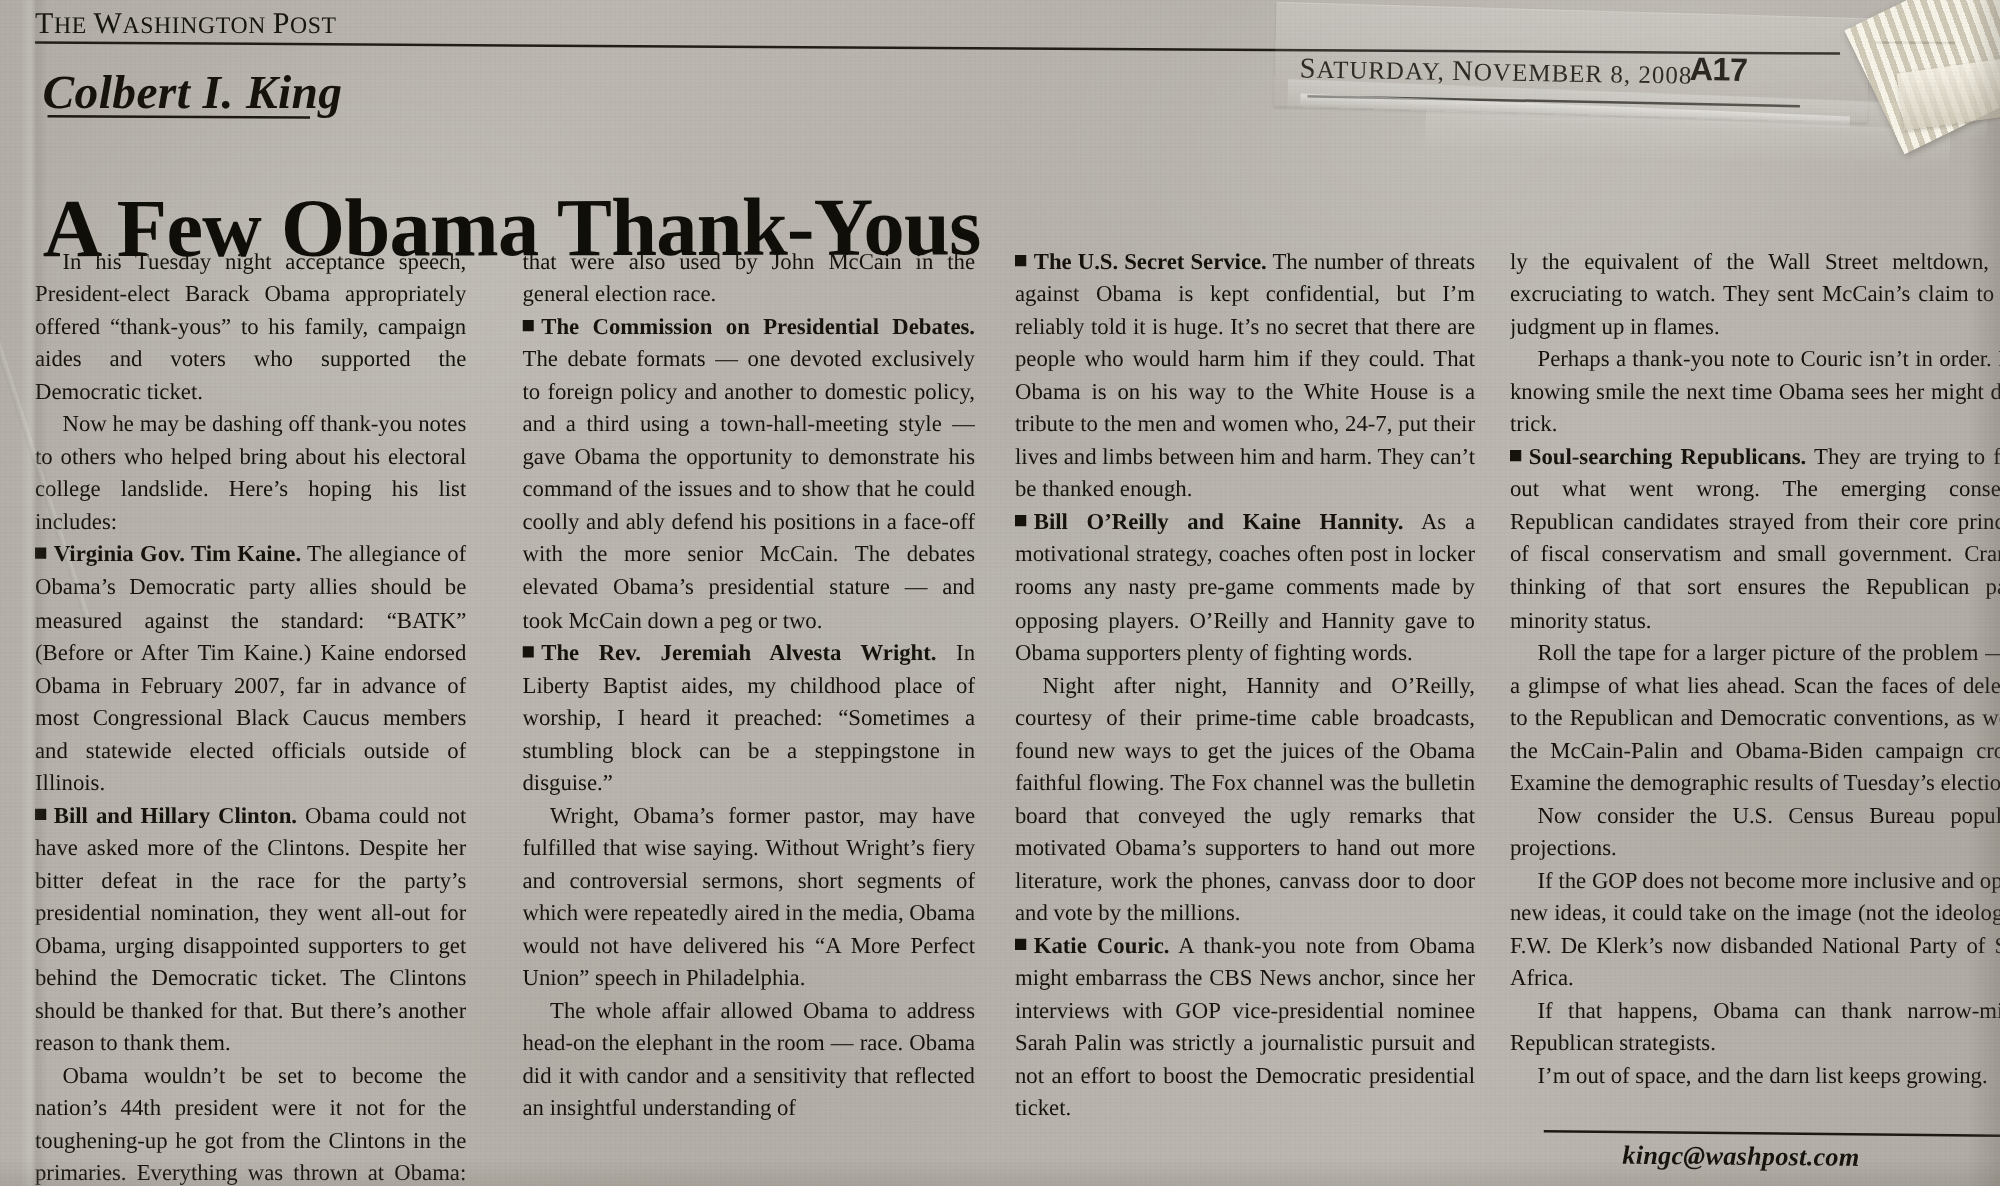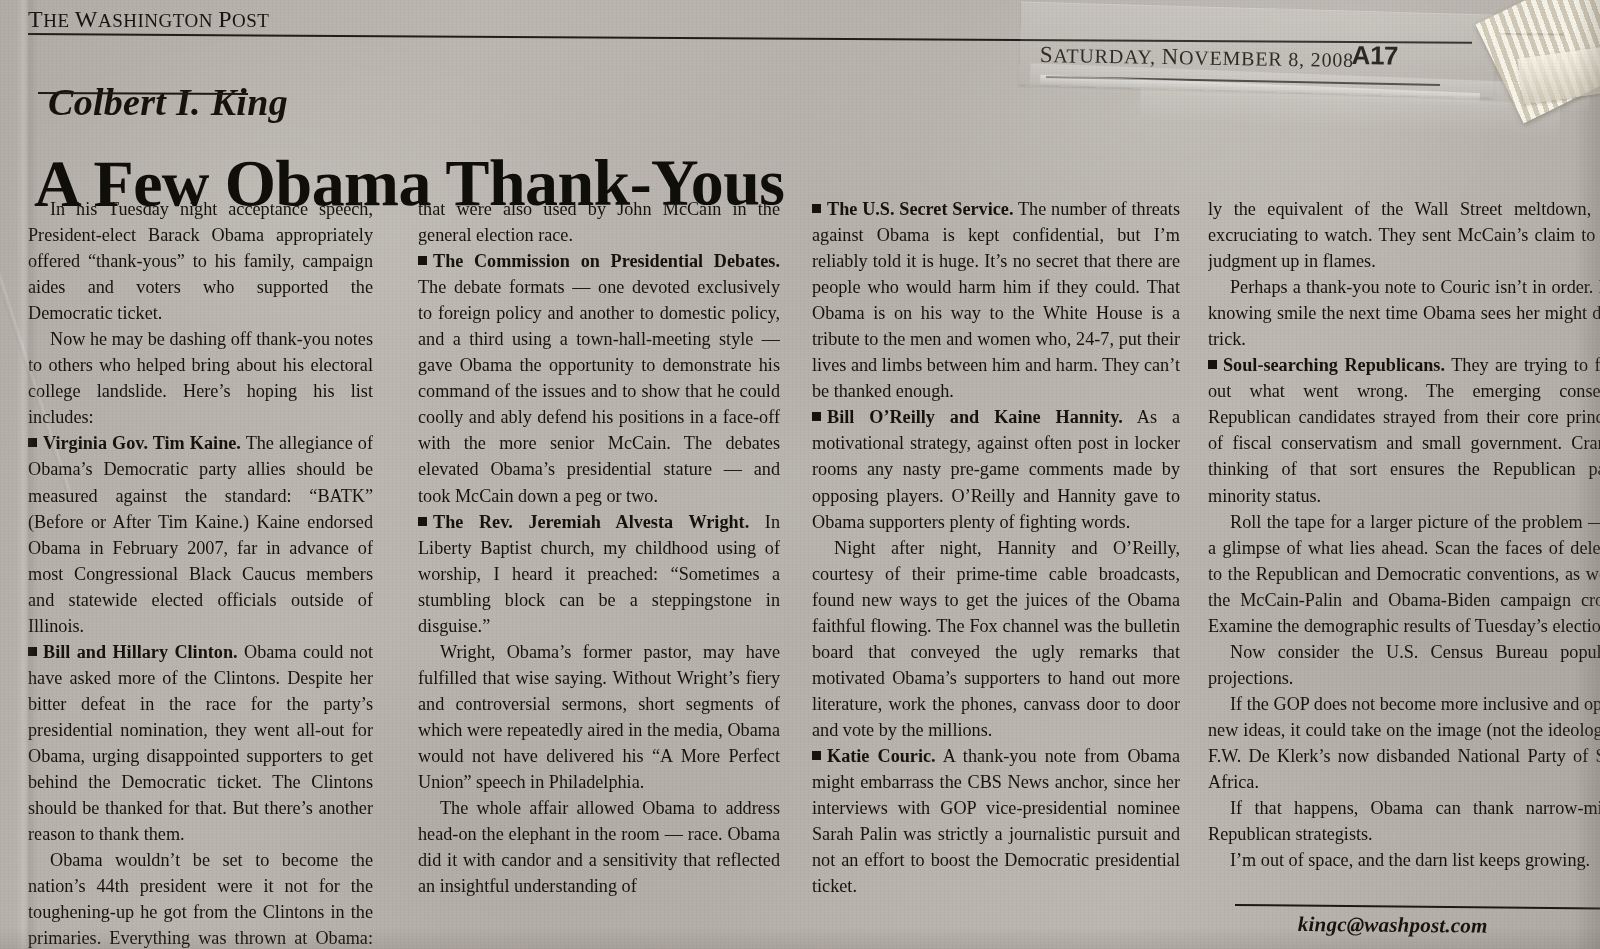--- a/index.html
+++ b/index.html
@@ -125,21 +125,21 @@
     left: 1046px; top: 76px;
     width: 394px; height: 0;
     border-top: 2px solid #1c1913;
     transform: rotate(1.15deg);
     transform-origin: left center;
   }
 
   
   #byline {
     position: absolute;
-    left: 48px; top: 52px; margin-top: 28px;
+    left: 34px; top: 52px;
   }
   #byline-name {
     font-style: italic;
     font-weight: bold;
     font-size: 38px;
     letter-spacing: 0.3px;
     color: #16130d;
   }
   #byline-rule {
     position: absolute;
@@ -337,30 +337,30 @@
         <p class="bullet"><span class="bullet-sq"></span><b class="lead">Virginia Gov. Tim Kaine.</b><span> The allegiance of Obama’s Democratic party allies should be measured against the standard: “BATK” (Before or After Tim Kaine.) Kaine endorsed Obama in February 2007, far in advance of most Congressional Black Caucus members and statewide elected officials outside of Illinois.</span></p>
         <p class="bullet"><span class="bullet-sq"></span><b class="lead">Bill and Hillary Clinton.</b><span> Obama could not have asked more of the Clintons. Despite her bitter defeat in the race for the party’s presidential nomination, they went all-out for Obama, urging disappointed supporters to get behind the Democratic ticket. The Clintons should be thanked for that. But there’s another reason to thank them.</span></p>
         <p>Obama wouldn’t be set to become the nation’s 44th president were it not for the toughening-up he got from the Clintons in the primaries. Everything was thrown at Obama: his inexperience and questionable associations, his so-called oratorical skills vs. a lack of substance, his supposed unreadiness to become commander in chief — charges</p>
       </div>
     </div>
 
     <div class="col" id="col2">
       <div class="col-inner">
         <p class="cont">that were also used by John McCain in the general election race.</p>
         <p class="bullet"><span class="bullet-sq"></span><b class="lead">The Commission on Presidential Debates.</b><span> The debate formats — one devoted exclusively to foreign policy and another to domestic policy, and a third using a town-hall-meeting style — gave Obama the opportunity to demonstrate his command of the issues and to show that he could coolly and ably defend his positions in a face-off with the more senior McCain. The debates elevated Obama’s presidential stature — and took McCain down a peg or two.</span></p>
-        <p class="bullet"><span class="bullet-sq"></span><b class="lead">The Rev. Jeremiah Alvesta Wright.</b><span> In Liberty Baptist church, my childhood using of worship, I heard it preached: “Sometimes a stumbling block can be a steppingstone in disguise.”</span></p>
+        <p class="bullet"><span class="bullet-sq"></span><b class="lead">The Rev. Jeremiah Alvesta Wright.</b><span> In Liberty Baptist aides, my childhood place of worship, I heard it preached: “Sometimes a stumbling block can be a steppingstone in disguise.”</span></p>
         <p>Wright, Obama’s former pastor, may have fulfilled that wise saying. Without Wright’s fiery and controversial sermons, short segments of which were repeatedly aired in the media, Obama would not have delivered his “A More Perfect Union” speech in Philadelphia.</p>
         <p>The whole affair allowed Obama to address head-on the elephant in the room — race. Obama did it with candor and a sensitivity that reflected an insightful understanding of</p>
       </div>
     </div>
 
     <div class="col" id="col3">
       <div class="col-inner">
         <p class="bullet"><span class="bullet-sq"></span><b class="lead">The U.S. Secret Service.</b><span> The number of threats against Obama is kept confidential, but I’m reliably told it is huge. It’s no secret that there are people who would harm him if they could. That Obama is on his way to the White House is a tribute to the men and women who, 24-7, put their lives and limbs between him and harm. They can’t be thanked enough.</span></p>
-        <p class="bullet"><span class="bullet-sq"></span><b class="lead">Bill O’Reilly and Kaine Hannity.</b><span> As a motivational strategy, against often post in locker rooms any nasty pre-game comments made by opposing players. O’Reilly and Hannity gave to Obama supporters plenty of fighting words.</span></p>
+        <p class="bullet"><span class="bullet-sq"></span><b class="lead">Bill O’Reilly and Kaine Hannity.</b><span> As a motivational strategy, coaches often post in locker rooms any nasty pre-game comments made by opposing players. O’Reilly and Hannity gave to Obama supporters plenty of fighting words.</span></p>
         <p>Night after night, Hannity and O’Reilly, courtesy of their prime-time cable broadcasts, found new ways to get the juices of the Obama faithful flowing. The Fox channel was the bulletin board that conveyed the ugly remarks that motivated Obama’s supporters to hand out more literature, work the phones, canvass door to door and vote by the millions.</p>
         <p class="bullet"><span class="bullet-sq"></span><b class="lead">Katie Couric.</b><span> A thank-you note from Obama might embarrass the CBS News anchor, since her interviews with GOP vice-presidential nominee Sarah Palin was strictly a journalistic pursuit and not an effort to boost the Democratic presidential ticket.</span></p>
 
       </div>
     </div>
 
     <div class="col" id="col4">
       <div class="col-inner">
         <p class="cont">ly the equivalent of the Wall Street meltdown, were excruciating to watch. They sent McCain’s claim to good judgment up in flames.</p>
         <p>Perhaps a thank-you note to Couric isn’t in order. But a knowing smile the next time Obama sees her might do the trick.</p>

